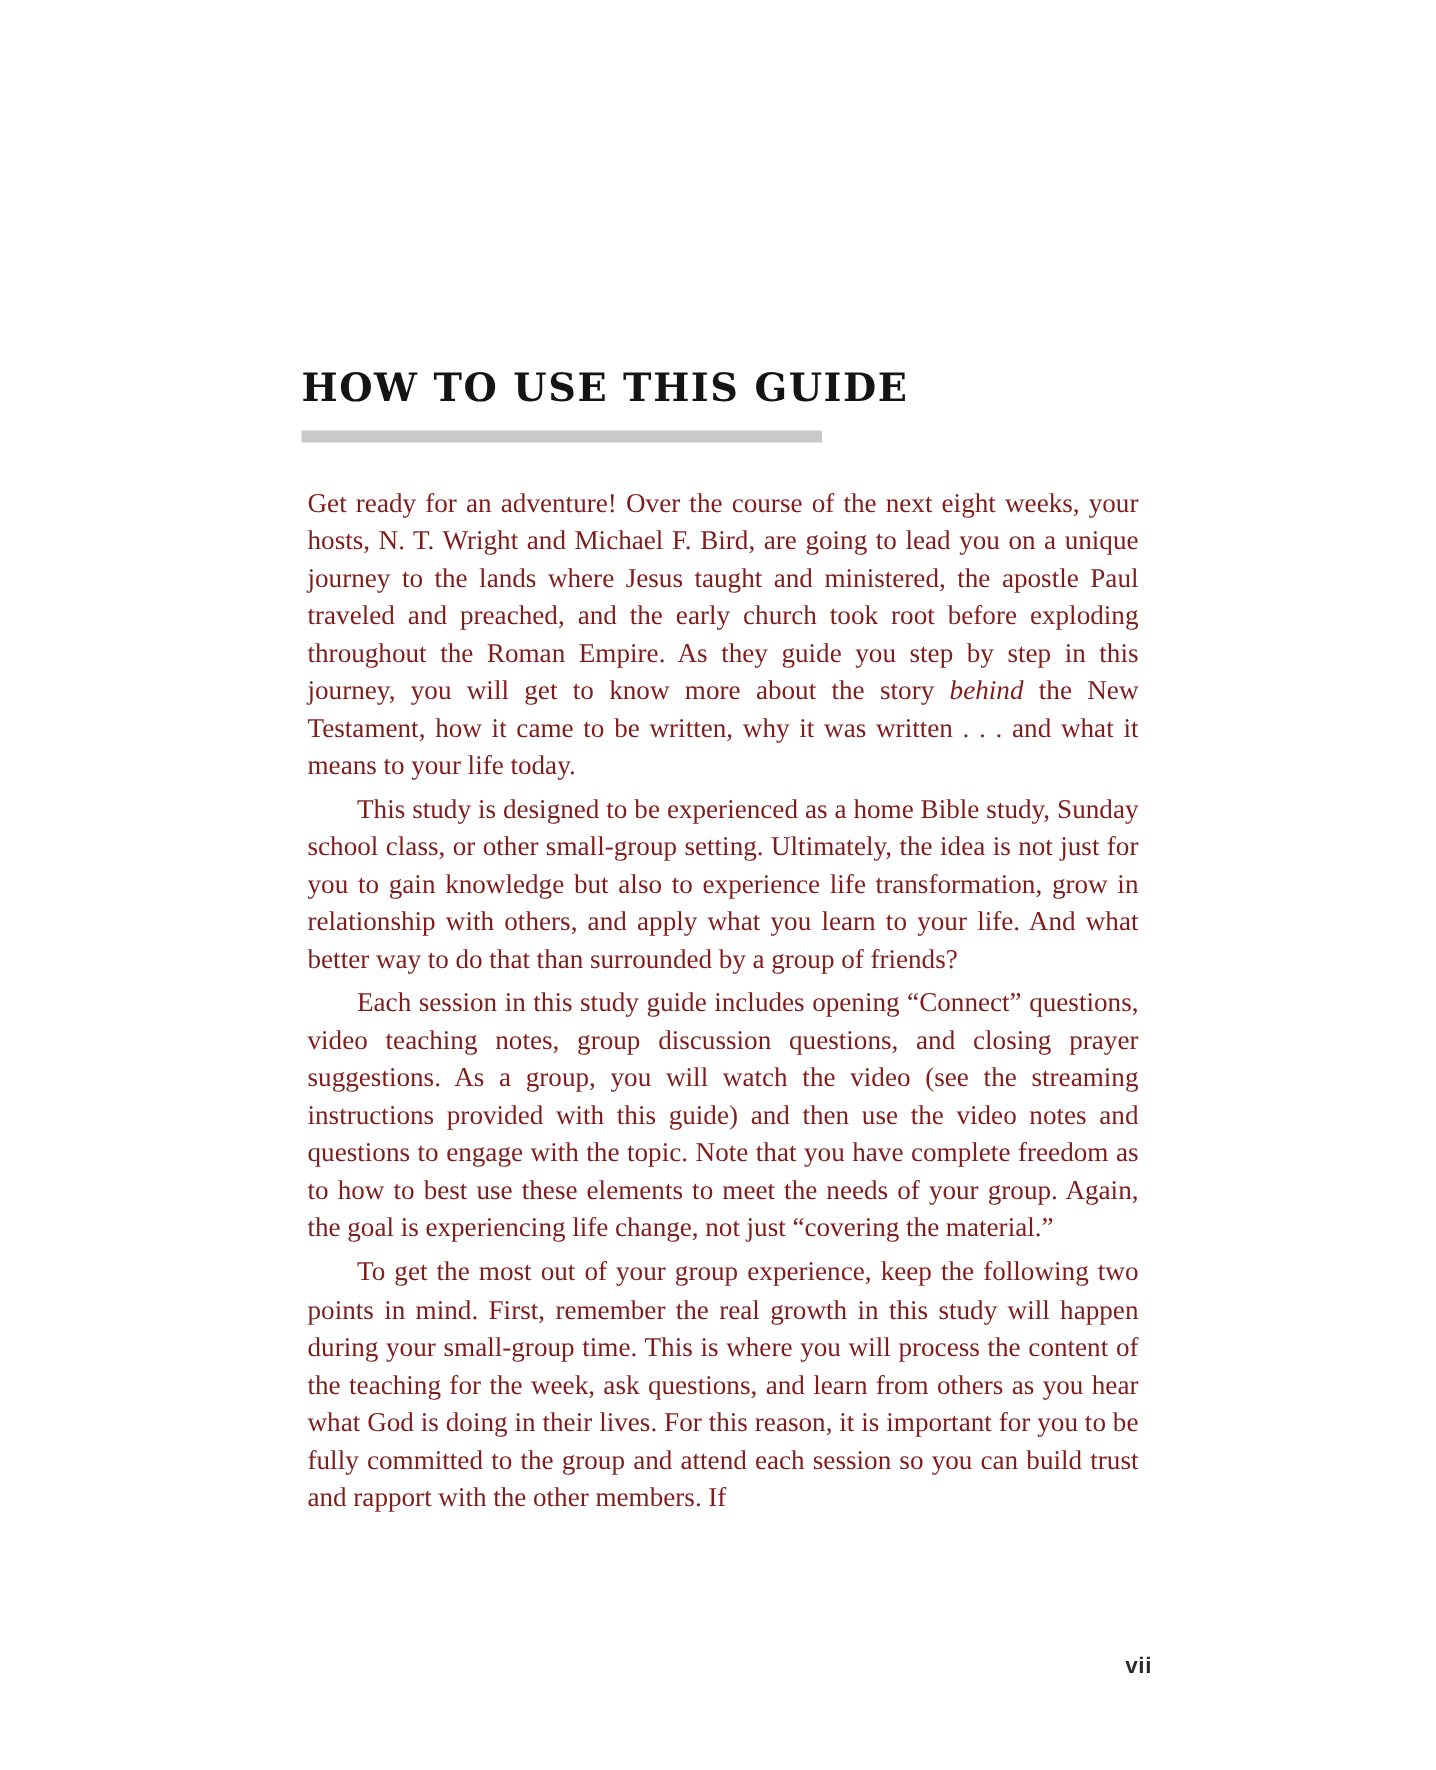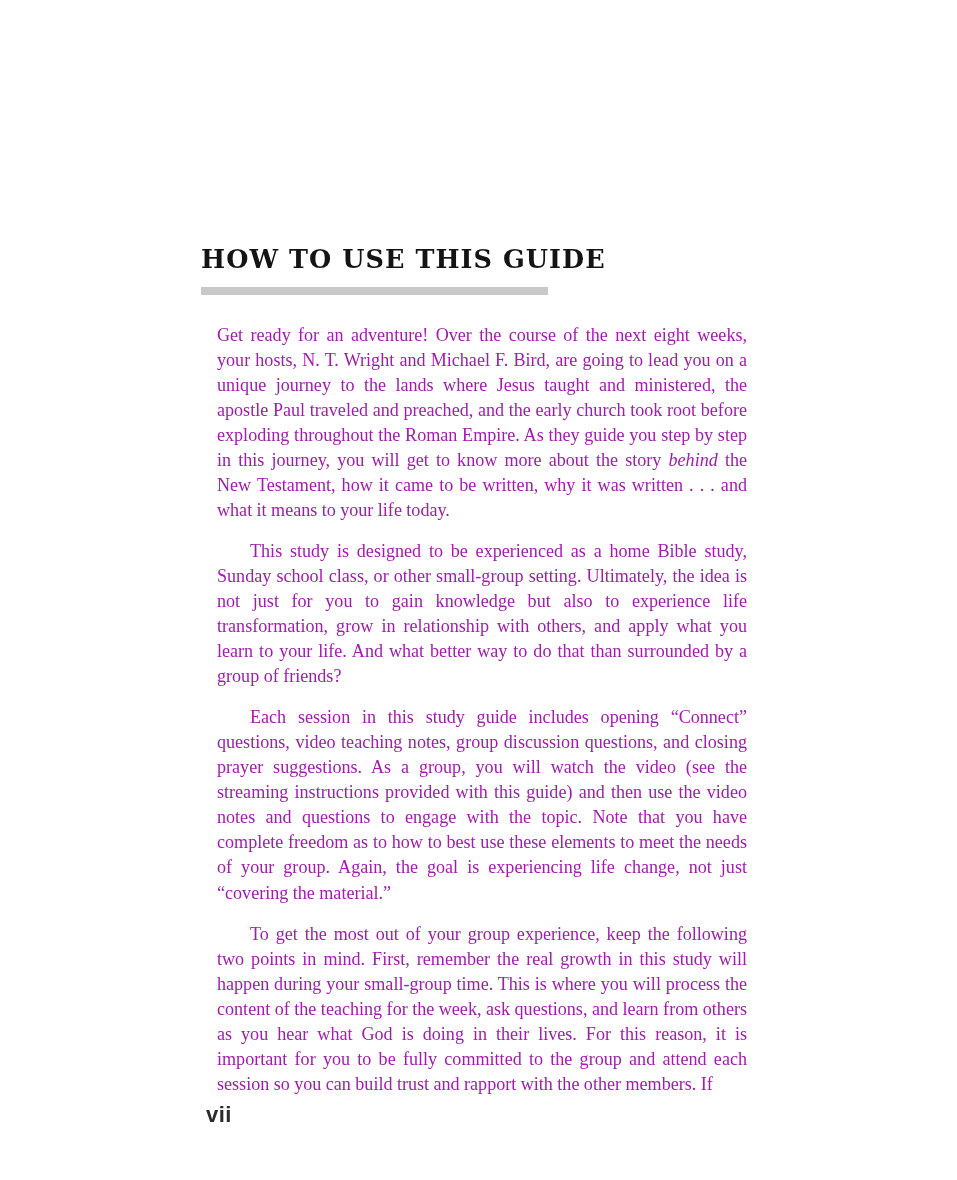--- a/index.html
+++ b/index.html
@@ -56,24 +56,24 @@
     height: 8px;
     background: #c9c9c9;
   }
 
   
   .body-copy {
     margin-top: 28px;
   }
 
   .body-copy p {
-    margin: 16px;
+    margin: 4px;
     font-size: 18.1px;
     line-height: 25.05px;
-    color: #a21caf;
+    color: #7f1d1d;
     text-align: justify;
     text-justify: inter-word;
     text-indent: 0;
     hyphens: none;
     word-spacing: -0.1px;
   }
 
   .body-copy p.indented {
     text-indent: 33px;
   }
@@ -81,23 +81,24 @@
   .body-copy p em {
     font-style: italic;
   }
 
   
   .folio {
     position: absolute;
     left: 206px;
     top: 1102px;
     width: 562px;
+    text-align: right;
     font-family: "Liberation Sans", "DejaVu Sans", sans-serif;
     font-weight: 700;
-    font-size: 22px;
+    font-size: 15px;
     letter-spacing: 0.4px;
     color: #2b2b2b;
   }
 </style>
 </head>
 <body>
 
 <div class="page">
 
   <div class="content">

